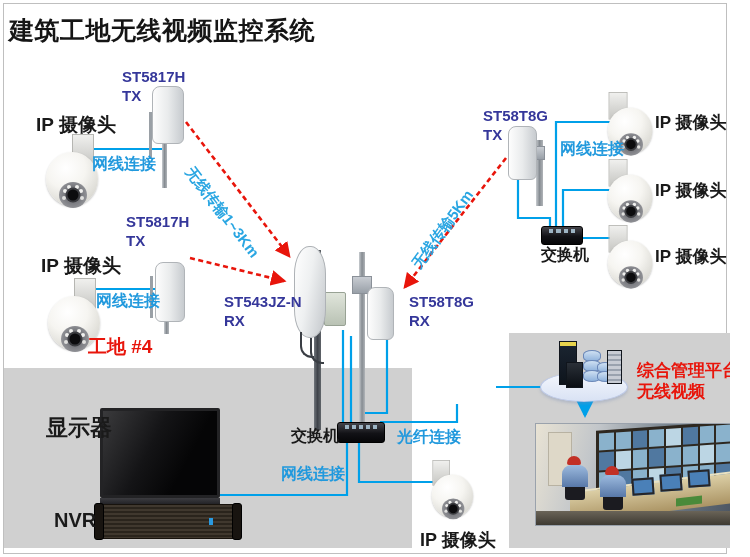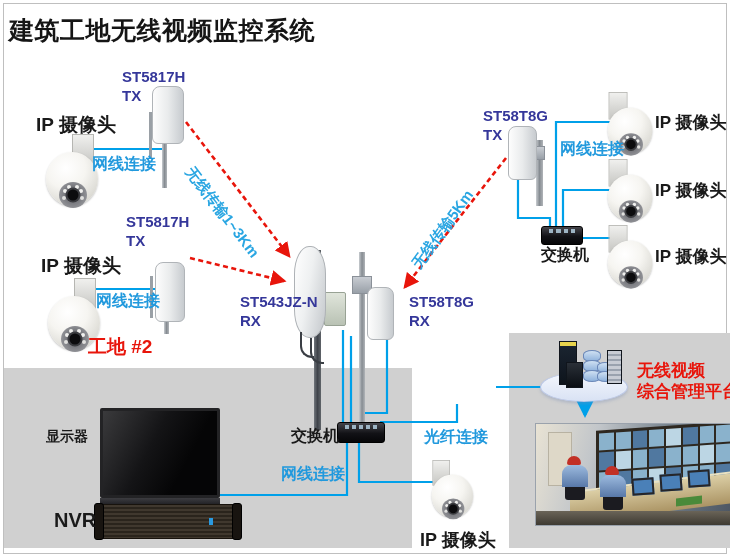--- a/index.html
+++ b/index.html
@@ -153,25 +153,25 @@
 
   <div class="lbl black" style="left:41px;top:253px;font-size:19px">IP 摄像头</div>
   <div class="dev cam arm-right" style="left:46px;top:278px">
     <div class="cam-arm"></div>
     <div class="cam-dome"></div>
     <div class="cam-face">
         <span class="lens"></span>
       </div>
   </div>
   <div class="lbl blue" style="left:96px;top:291px">网线连接</div>
-  <div class="lbl red" style="left:88px;top:334px">工地 #2</div>
+  <div class="lbl red" style="left:88px;top:334px">工地 #4</div>
 
   <div class="lbl rot" style="left:137px;top:203px;width:170px;transform:rotate(52.5deg)">无线传输1~3Km</div>
 
-  <div class="lbl navy" style="left:240px;top:292px">
+  <div class="lbl navy" style="left:224px;top:292px">
     <div>ST543JZ-N</div>
     <div>RX</div>
   </div>
   <div class="dev pole dark" style="left:314px;top:250px;width:7px;height:180px"></div>
   <div class="dev sagebox" style="left:324px;top:292px"></div>
   <div class="dev rxbig" style="left:294px;top:246px"></div>
   <div class="dev cable" style="left:300px;top:332px"></div>
   <div class="dev cable" style="left:310px;top:338px"></div>
 
   <div class="lbl navy" style="left:409px;top:292px">
@@ -221,21 +221,21 @@
     <div class="ports">
         <i></i>
         <i></i>
         <i></i>
         <i></i>
       </div>
   </div>
   <div class="lbl black" style="left:541px;top:245px;font-size:16px">交换机</div>
 
 
-  <div class="lbl black" style="left:46px;top:428px;font-size:14px">显示器</div>
+  <div class="lbl black" style="left:46px;top:413px;font-size:22px">显示器</div>
   <div class="dev" style="left:100px;top:408px">
     <div class="mscreen"></div>
     <div class="mbar"></div>
     <div class="mneck"></div>
     <div class="mbase"></div>
   </div>
   <div class="lbl black" style="left:54px;top:509px;font-size:20px">NVR</div>
   <div class="dev nvr" style="left:96px;top:504px">
     <span class="led" style="left:112px;top:13px"></span>
   </div>
@@ -244,21 +244,21 @@
     <div class="ports">
         <i></i>
         <i></i>
         <i></i>
         <i></i>
         <i></i>
       </div>
   </div>
   <div class="lbl black" style="left:291px;top:426px;font-size:16px">交换机</div>
   <div class="lbl blue" style="left:281px;top:464px">网线连接</div>
-  <div class="lbl blue" style="left:424px;top:427px">光纤连接</div>
+  <div class="lbl blue" style="left:397px;top:427px">光纤连接</div>
 
   <div class="dev scale80 cam arm-left" style="left:430px;top:460px">
     <div class="cam-arm"></div>
     <div class="cam-dome"></div>
     <div class="cam-face">
         <span class="lens"></span>
       </div>
   </div>
   <div class="lbl black" style="left:420px;top:528px;font-size:18px">IP 摄像头</div>
 
@@ -266,22 +266,22 @@
   <div class="dev pf-ellipse" style="left:540px;top:372px"></div>
   <div class="dev tower" style="left:559px;top:341px;width:16px;height:42px;background:linear-gradient(#e8d44d 0 4px,#1a2430 4px,#0e141c)"></div>
   <div class="dev tower" style="left:566px;top:362px;width:15px;height:24px;background:linear-gradient(#2a3038,#0a0e14)"></div>
   <div class="dev cyl" style="left:583px;top:350px;width:16px;height:10px"></div>
   <div class="dev cyl" style="left:583px;top:360px;width:16px;height:10px"></div>
   <div class="dev cyl" style="left:583px;top:370px;width:16px;height:10px"></div>
   <div class="dev cyl" style="left:597px;top:362px;width:14px;height:9px"></div>
   <div class="dev cyl" style="left:597px;top:371px;width:14px;height:9px"></div>
   <div class="dev tower" style="left:607px;top:350px;width:13px;height:32px;background:repeating-linear-gradient(180deg,#c8ccd4 0 3px,#9aa2ae 3px 5px)"></div>
   <div class="lbl red" style="left:637px;top:360px;font-size:17px;line-height:21px">
+    <div>综合管理平台</div>
     <div>无线视频</div>
-    <div>综合管理平台</div>
   </div>
 
   <div class="dev photo" style="left:535px;top:423px">
     <div class="wall-door"></div>
     <div class="mwall">
       <i></i>
         <i></i>
         <i></i>
         <i></i>
         <i></i>

